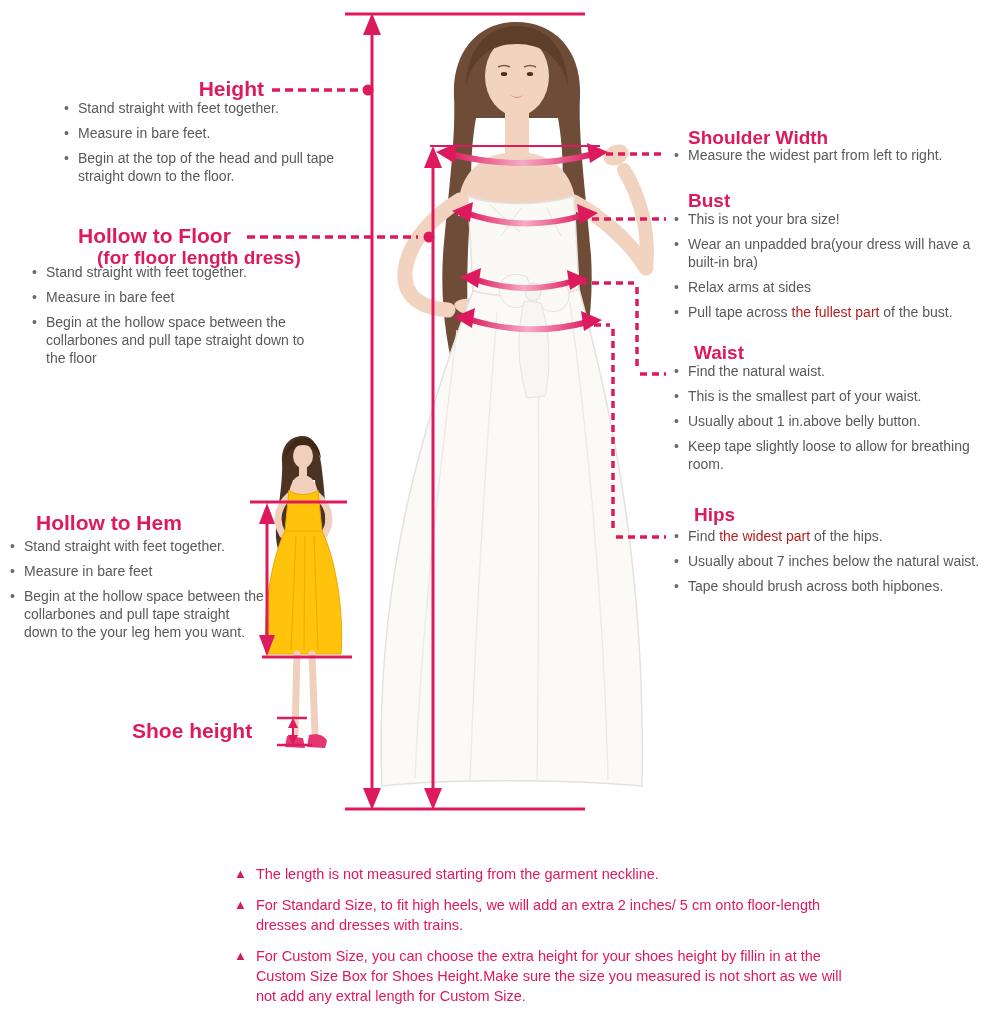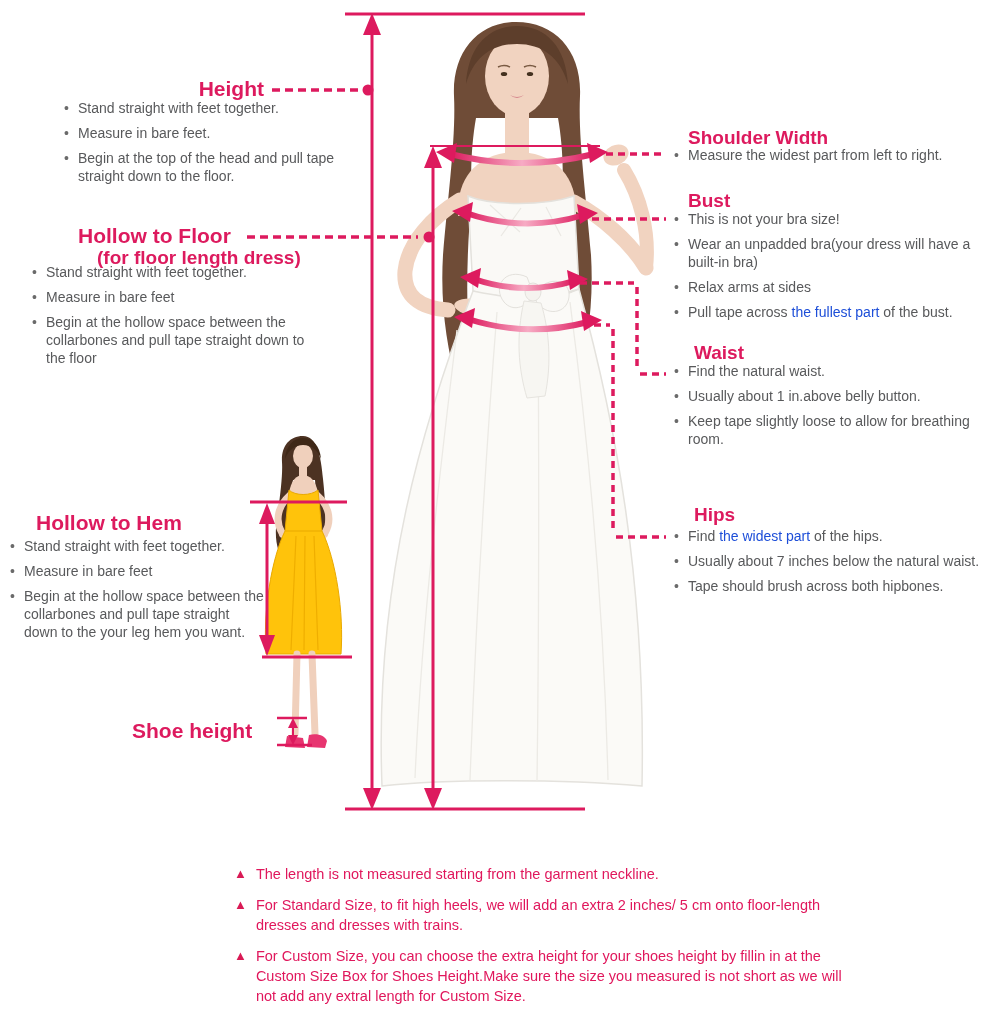--- a/index.html
+++ b/index.html
@@ -5,21 +5,21 @@
   html,body{margin:0;padding:0;background:#ffffff;}
   #stage{position:relative;width:1000px;height:1024px;background:#ffffff;overflow:hidden;
          font-family:"Liberation Sans",sans-serif;}
   svg.art{position:absolute;left:0;top:0;}
   .t-title{position:absolute;color:#DD1A5E;font-weight:bold;font-size:21px;white-space:nowrap;text-align:center;}
   .t-title.right{font-size:19px;}
   .t-sub{position:absolute;color:#DD1A5E;font-weight:bold;font-size:19px;white-space:nowrap;}
   ul.blist{list-style:none;padding:0;margin:0;position:absolute;color:#58595B;font-size:14px;line-height:1.28;}
   ul.blist li{position:relative;padding-left:16px;margin-bottom:7px;}
   ul.blist li::before{content:"\2022";position:absolute;left:2px;top:0;color:#6a6a6a;}
-  .hl{color:#1d4ed8;}
+  .hl{color:#b91c1c;}
   #notes{position:absolute;left:234px;top:864px;width:612px;}
   .note{display:flex;gap:9px;color:#E0175C;font-size:14.5px;line-height:1.38;margin-bottom:11px;}
   .tri{flex:0 0 auto;font-size:13px;line-height:1.55;color:#D91A55;}
 </style>
 </head>
 <body>
 
 <div id="stage">
 
   <svg class="art" width="1000" height="1024" viewBox="0 0 1000 1024">
@@ -192,20 +192,21 @@
   <ul class="blist" style="left:672px;top:211px;width:318px;">
     <li><span>This is not your bra size!</span><span class="hl"></span><span></span></li>
     <li><span>Wear an unpadded bra(your dress will have a built-in bra)</span><span class="hl"></span><span></span></li>
     <li><span>Relax arms at sides</span><span class="hl"></span><span></span></li>
     <li><span>Pull tape across </span><span class="hl">the fullest part</span><span> of the bust.</span></li>
   </ul>
 
   <div class="t-title right" style="left:694px;top:342px;">Waist</div>
   <ul class="blist" style="left:672px;top:363px;width:310px;">
     <li><span>Find the natural waist.</span><span class="hl"></span><span></span></li>
+    <li><span>This is the smallest part of your waist.</span><span class="hl"></span><span></span></li>
     <li><span>Usually about 1 in.above belly button.</span><span class="hl"></span><span></span></li>
     <li><span>Keep tape slightly loose to allow for breathing room.</span><span class="hl"></span><span></span></li>
   </ul>
 
   <div class="t-title right" style="left:694px;top:504px;">Hips</div>
   <ul class="blist" style="left:672px;top:528px;width:312px;">
     <li><span>Find </span><span class="hl">the widest part</span><span> of the hips.</span></li>
     <li><span>Usually about 7 inches below the natural waist.</span><span class="hl"></span><span></span></li>
     <li><span>Tape should brush across both hipbones.</span><span class="hl"></span><span></span></li>
   </ul>

